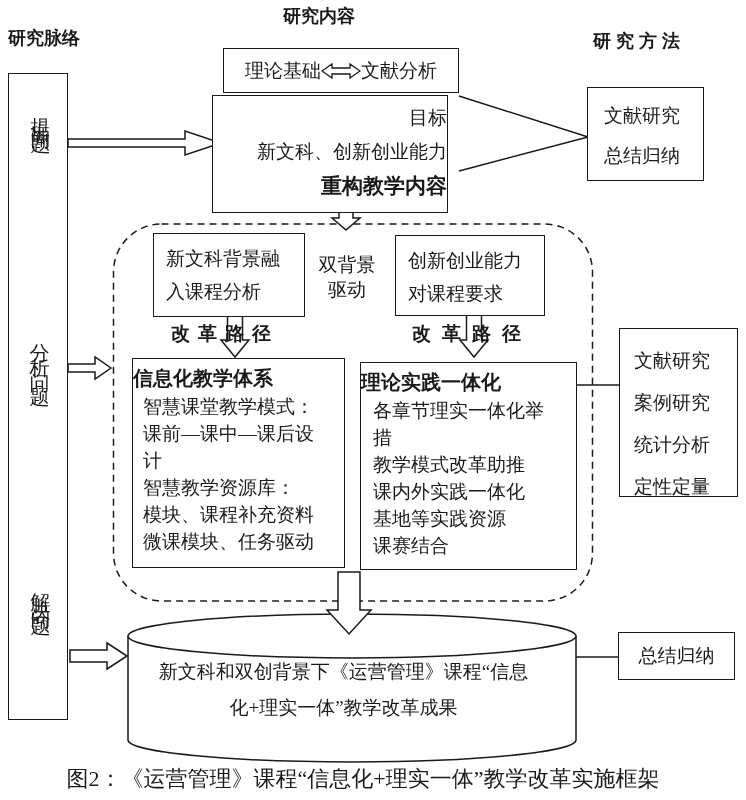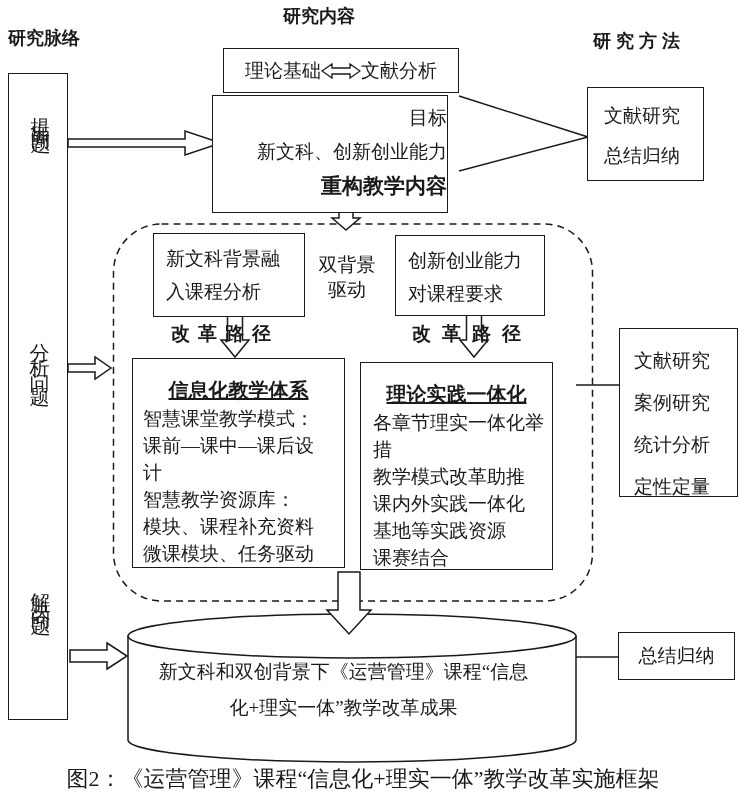--- a/index.html
+++ b/index.html
@@ -24,22 +24,22 @@
   .m1{left:587px;top:87px;width:117px;height:94px;font-size:19px;padding:8px 0 0 16px;line-height:40px;}
   .drv{font-size:19px;line-height:33px;padding:8px 0 0 12px;}
   .dl{left:153px;top:233px;width:152px;height:84px;}
   .dr{left:395px;top:235px;width:150px;height:81px;}
   .dual{left:314px;top:252px;width:66px;text-align:center;font-size:19px;font-weight:normal;line-height:25px;}
   .reform{font-size:19px;font-weight:bold;}
   .rfL{left:171px;top:321px;letter-spacing:8px;}
   .rfR{left:412px;top:321px;letter-spacing:11px;}
   .bigbox{font-size:19px;}
   .ib{left:132px;top:358px;width:213px;height:210px;}
-  .tb{left:360px;top:362px;width:193px;height:208px;}
-  .bigbox .ttl{font-size:20px;font-weight:bold;text-align:center;margin-top:18px;text-decoration:underline;}
+  .tb{left:360px;top:362px;width:217px;height:208px;}
+  .bigbox .ttl{font-size:20px;font-weight:bold;margin-top:6px;}
   .bigbox .body{line-height:27px;padding:1px 4px 0 10px;}
   .m2{left:619px;top:328px;width:119px;height:169px;font-size:19px;padding:11px 0 0 14px;line-height:42px;}
   .cyltext{left:128px;top:654px;width:431px;text-align:center;font-size:19px;line-height:36px;z-index:3;}
   .sum{left:618px;top:632px;width:117px;height:48px;display:flex;align-items:center;
        justify-content:center;font-size:19px;}
   .caption{left:10px;top:764px;width:706px;text-align:center;font-size:22px;z-index:3;}
 </style>
 </head>
 <body>
 

